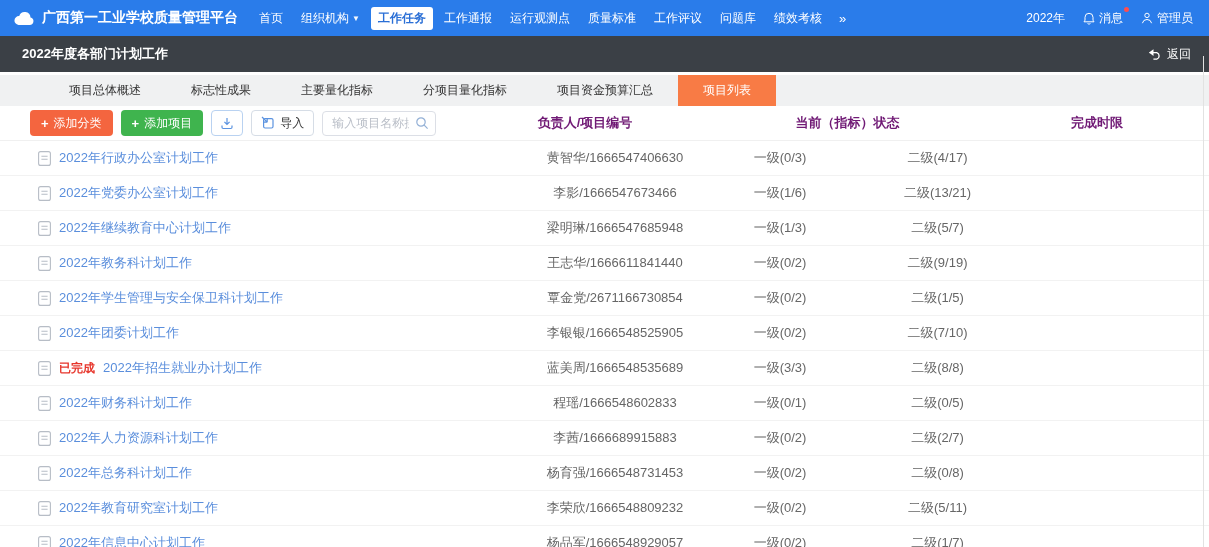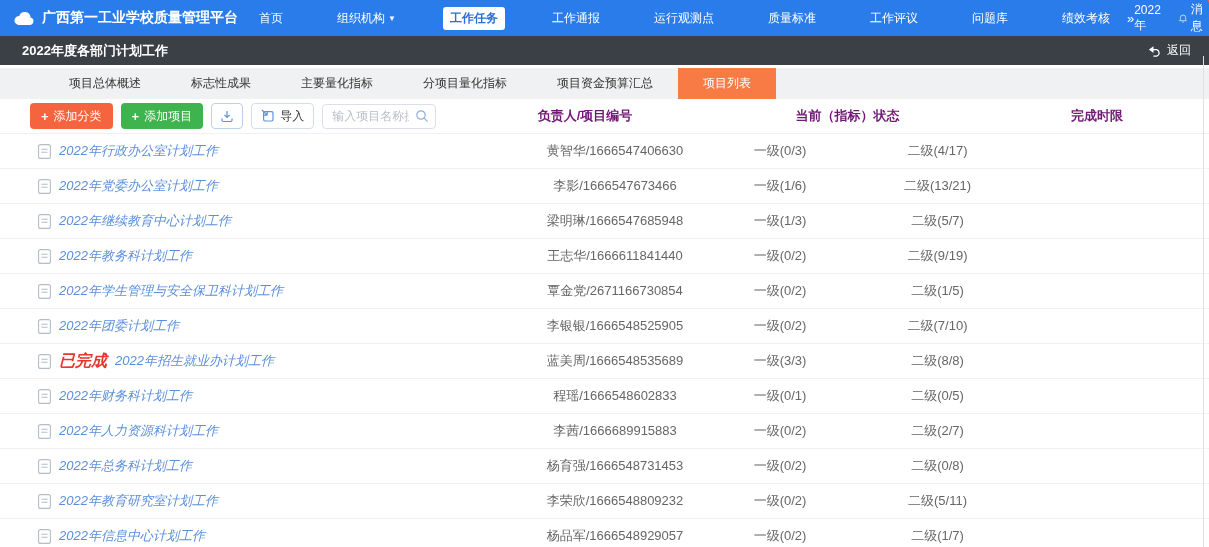--- a/index.html
+++ b/index.html
@@ -6,32 +6,32 @@
   html,body { margin:0; padding:0; }
   body {
     width:1209px; height:547px; overflow:hidden; position:relative;
     background:#fff;
     font-family:"Liberation Sans","DejaVu Sans",sans-serif;
   }
 
   
   .navbar { height:36px; background:#2a7cea; display:flex; align-items:center; color:#fff; padding:0 16px 0 13px; }
   .brand { display:flex; align-items:center; gap:7px; font-size:14px; font-weight:bold; white-space:nowrap; cursor:pointer; }
-  .nav { display:flex; align-items:center; margin-left:12px; font-size:12px;gap:36px; }
+  .nav { display:flex; align-items:center; margin-left:12px; font-size:12px; }
   .nav-item { padding:3px 7px; margin:0 2px; white-space:nowrap; cursor:pointer; display:flex; align-items:center; }
   .nav-item.active { background:#fff; color:#2a6fd6; border-radius:3px; font-weight:bold; }
   .caret { font-size:8px; margin-left:3px; opacity:.95; }
   .nav-overflow { margin-left:8px; font-size:13px; cursor:pointer; }
   .nav-right { margin-left:auto; display:flex; align-items:center; gap:18px; font-size:12px; }
   .year-label { cursor:pointer; }
   .msg, .user { position:relative; display:flex; align-items:center; gap:4px; cursor:pointer; }
   .dot { position:absolute; top:-3px; right:-6px; width:5px; height:5px; border-radius:50%; background:#ff4d4f; }
 
   
-  .page-header { height:29px; background:#3b4046; display:flex; align-items:center; color:#fff; padding:0 18px 0 22px; }
+  .page-header { height:36px; background:#3b4046; display:flex; align-items:center; color:#fff; padding:0 18px 0 22px; }
   .page-title { font-size:13px; font-weight:bold; }
   .back { margin-left:auto; display:flex; align-items:center; gap:5px; font-size:12px; cursor:pointer; }
 
   
   .tabbar { height:31px; margin-top:3px; background:#f0f1f2; display:flex; align-items:stretch; padding-left:44px; }
   .tab { display:flex; align-items:center; padding:0 25px; font-size:12px; color:#333; cursor:pointer; white-space:nowrap; }
   .tab.active { background:#f87b45; color:#fff; }
 
   
   .grid { display:grid; grid-template-columns:470px 260px 100px 215px 1fr; align-items:center; }
@@ -50,22 +50,22 @@
   .search input::placeholder { color:#b9bec7; }
   .search svg { position:absolute; right:7px; }
 
   .col-h { font-size:13px; font-weight:bold; color:#701a75; text-align:center; }
   .owner-h   { padding-right:30px; }
   .status-h  { grid-column:3/5; padding-right:80px; }
   .deadline-h{ padding-right:60px; }
 
   
   .row { height:35px; border-bottom:1px solid #f2f2f2; font-size:13px; color:#666; }
-  .name-cell { display:flex; align-items:center; gap:8px; padding-left:38px; white-space:nowrap; overflow:hidden;font-style:italic; }
-  .badge { color:#e7372d; font-weight:bold; font-size:16px; }
+  .name-cell { display:flex; align-items:center; gap:8px; padding-left:38px; white-space:nowrap; overflow:hidden; }
+  .badge { color:#e7372d; font-weight:bold; font-size:12px; }
   .title { color:#5a8edc; text-decoration:none; cursor:pointer; }
   .owner-c { text-align:center; padding-left:30px; }
   .lvl { text-align:center; }
   .deadline-c { text-align:center; }
 
   .scroll-line { position:absolute; top:56px; bottom:0; left:1203px; width:1px; background:#e2e2e2; }
 </style>
 </head>
 <body>
 

